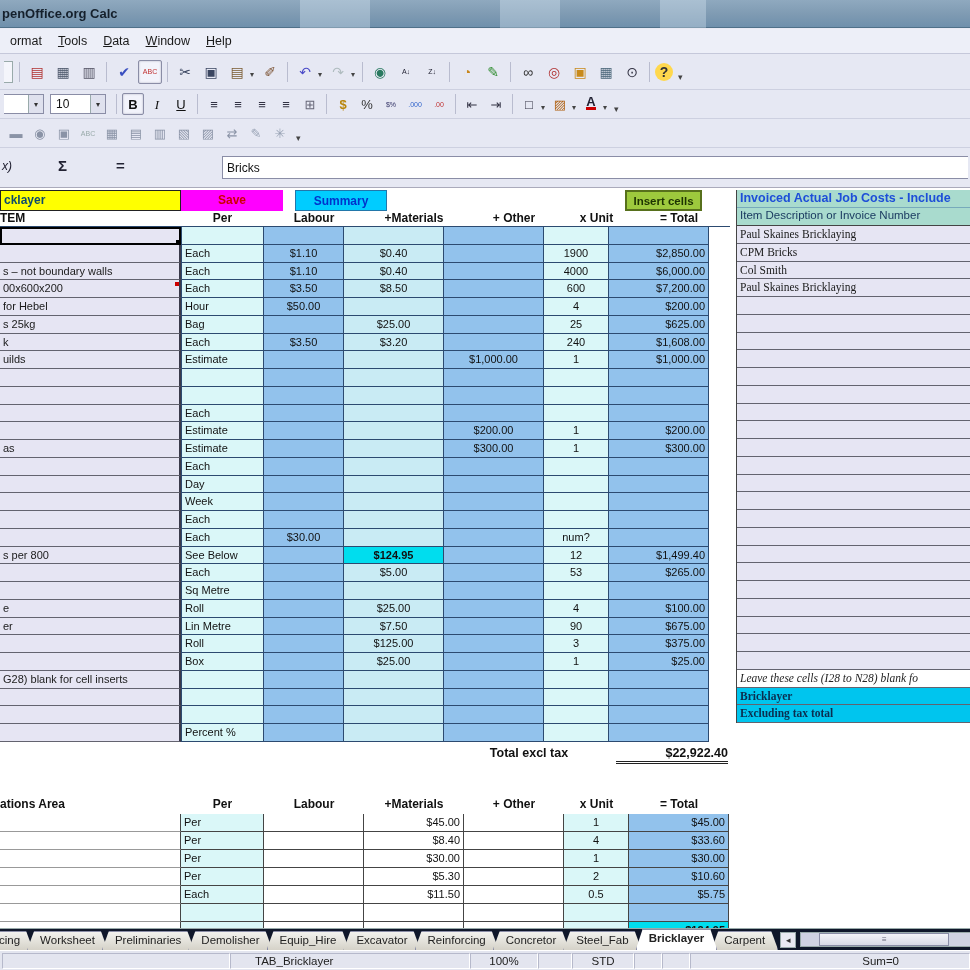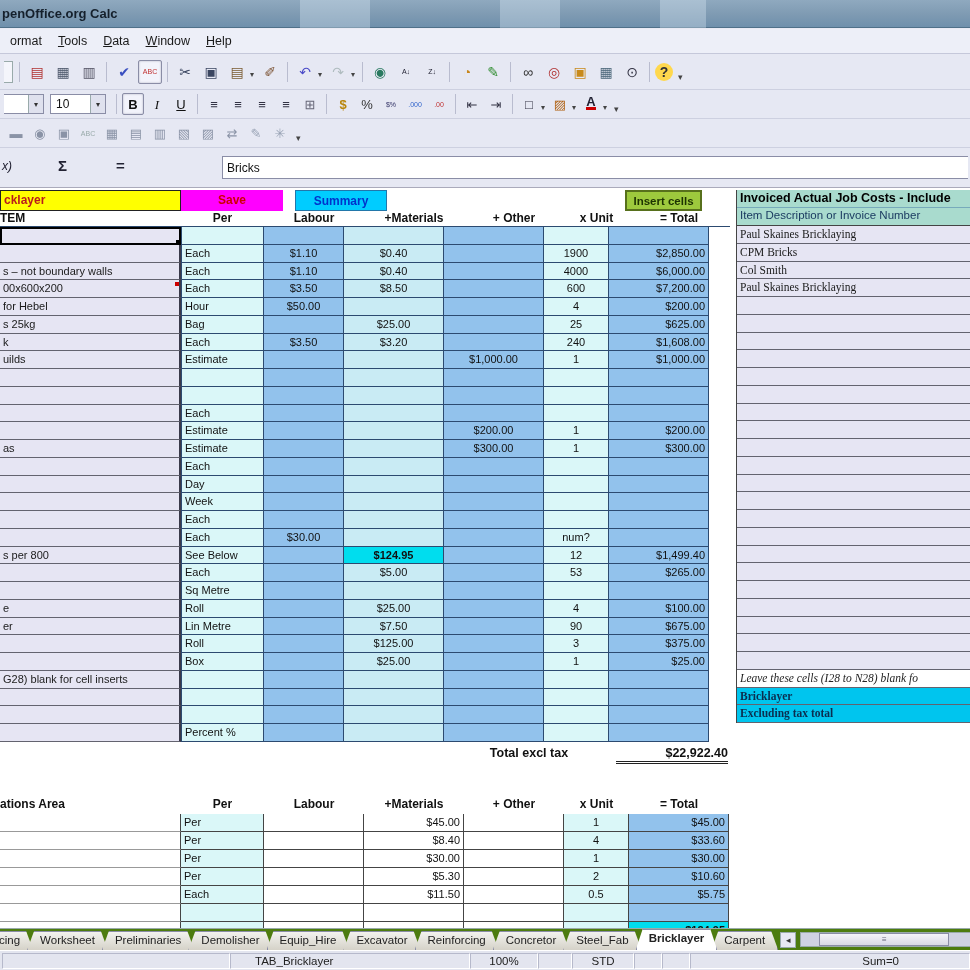--- a/index.html
+++ b/index.html
@@ -46,21 +46,21 @@
   .sigma{position:absolute;left:58px;top:9px;font-size:15px;font-weight:bold;color:#223;}
   .equals{position:absolute;left:116px;top:9px;font-size:15px;font-weight:bold;color:#223;}
   .finput{position:absolute;left:222px;top:8px;width:746px;height:23px;background:#fff;
     border:1px solid #8a8da6;border-right:none;font-size:12px;padding:2px 4px;
     font-family:"Liberation Sans",sans-serif;color:#111;}
   
   .sheet{position:absolute;left:0;top:188px;width:970px;height:740px;background:#fff;overflow:hidden;}
   .main-table{position:absolute;left:0;top:2px;width:730px;}
   .ctrl-row{position:relative;height:21px;width:730px;}
   .cell-name{position:absolute;left:0;top:0;width:181px;height:21px;background:var(--yellow);
-    border:1px solid #222;font-size:12px;font-weight:bold;color:#b91c1c;padding:2px 3px;}
+    border:1px solid #222;font-size:12px;font-weight:bold;color:#0c4a6e;padding:2px 3px;}
   .btn-save{position:absolute;left:181px;top:0;width:102px;height:21px;background:var(--magenta);
     color:#c00;font-weight:bold;font-size:12px;text-align:center;line-height:20px;}
   .btn-summary{position:absolute;left:295px;top:0;width:92px;height:21px;background:var(--summary);
     color:#03c;font-weight:bold;font-size:12px;text-align:center;line-height:20px;border:1px solid #27a;}
   .btn-insert{position:absolute;left:625px;top:0;width:77px;height:21px;background:var(--insertgreen);
     color:#1c3200;font-weight:bold;font-size:11.5px;text-align:center;line-height:19px;border:2px solid #57701c;}
   .hdr-row{display:flex;height:15px;font-weight:bold;font-size:12px;}
   .hc{flex:none;overflow:hidden;white-space:nowrap;text-align:center;line-height:15px;}
   .hc0{width:181px;text-align:left;} .hc1{width:83px;} .hc2{width:100px;} .hc3{width:100px;}
   .hc4{width:100px;} .hc5{width:65px;} .hc6{width:100px;}
@@ -80,42 +80,42 @@
   .ci.sel::after{content:"";position:absolute;right:-1px;bottom:-1px;width:4px;height:4px;background:#000;}
   .ci.it{color:#222;}
   .ci.mk::after{content:"";position:absolute;right:0;top:2px;width:4px;height:4px;background:#c00;}
   .cm.hl{background:var(--cyanhl);font-weight:bold;}
   .total-row{position:relative;height:24px;width:730px;font-weight:bold;font-size:12.5px;}
   .total-label{position:absolute;left:464px;width:130px;top:4px;text-align:center;}
   .total-value{position:absolute;left:616px;width:112px;top:4px;text-align:right;
     border-bottom:3px double #222;padding-bottom:1px;}
   
   .rpanel{position:absolute;left:736px;top:2px;width:234px;overflow:hidden;border-left:1px solid #444;}
-  .rp-title{height:18px;background:var(--seafoam);font-weight:bold;font-size:12.5px;color:#000000;
+  .rp-title{height:18px;background:var(--seafoam);font-weight:bold;font-size:12.5px;color:#1d4ed8;
     white-space:nowrap;overflow:hidden;padding:1px 3px;border-bottom:1px solid #7ab;}
   .rp-sub{height:18px;background:var(--seafoam);font-size:11.5px;color:#17375e;
     white-space:nowrap;overflow:hidden;padding:1px 3px;border-bottom:1px solid #444;}
   .rp-row{height:17.75px;background:var(--lavender);border-bottom:1px solid #63636f;
     font-size:11.5px;line-height:17px;padding:0 3px;white-space:nowrap;overflow:hidden;color:#1a1a1a;font-family:Liberation Serif, serif;}
   .rp-row.note{background:#fff;font-style:italic;color:#222;}
   .rp-row.tag{background:var(--cyantag);font-weight:bold;color:#0b2e50;}
   
   .calc{position:absolute;left:0;top:607px;width:730px;}
   .calc .hdr-row{height:17px;}
   .crow{display:flex;height:18px;}
   .k{flex:none;height:18px;overflow:hidden;white-space:nowrap;font-size:11px;line-height:17px;
      padding:0 3px;border-right:1px solid #444;border-bottom:1px solid #444;background:#fff;}
   .ki{width:181px;border-bottom:1px solid #999;border-right:1px solid #444;}
   .kp{width:83px;background:var(--pale);}
   .kl{width:100px;} .km{width:100px;text-align:right;} .ko{width:100px;}
   .ku{width:65px;background:var(--pale);text-align:center;}
   .kt{width:100px;background:var(--bluecell);text-align:right;}
   .kt.hl{background:var(--cyanhl);font-weight:bold;}
   
-  .tabbar{position:absolute;left:0;top:928px;width:970px;height:22px;background:#4d7c0f;
+  .tabbar{position:absolute;left:0;top:928px;width:970px;height:22px;background:#0f172a;
     border-top:1px solid #9aa;display:flex;align-items:flex-end;}
   .tab{flex:none;height:19px;margin-right:-6px;padding:2px 12px 0 12px;font-size:11.5px;color:#222;
     background:linear-gradient(180deg,#f2f2ee,#d5d2c8);border:1px solid #8a8da6;border-bottom:none;
     clip-path:polygon(7px 0,calc(100% - 7px) 0,100% 100%,0 100%);white-space:nowrap;}
   .tab.active{background:#fff;font-weight:bold;height:21px;z-index:2;}
   .tab.first{margin-left:-14px;}
   .tabscroll{flex:none;width:16px;height:16px;margin:0 2px 2px 8px;background:#e8e9f2;border:1px solid #9aa;
     font-size:9px;text-align:center;line-height:14px;color:#333;z-index:3;}
   .hscroll{flex:none;width:175px;height:15px;margin:0 0 3px 2px;background:#cfd2e2;border:1px solid #9aa;position:relative;}
   .hthumb{position:absolute;left:18px;top:0;width:130px;height:13px;background:linear-gradient(180deg,#f4f4f8,#d8d9e6);

